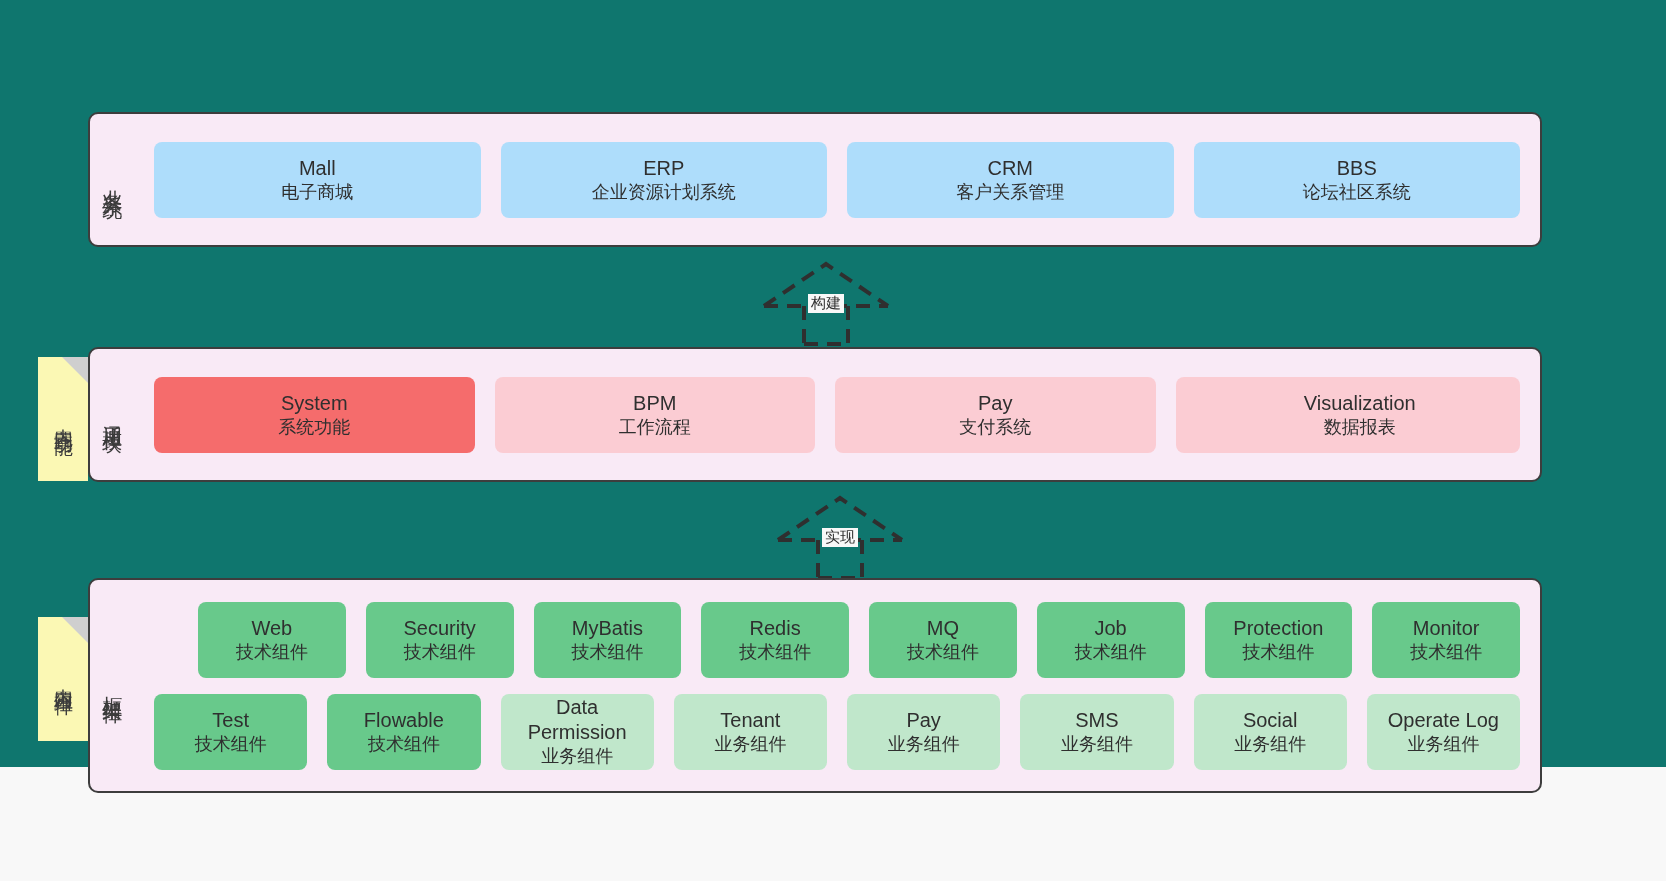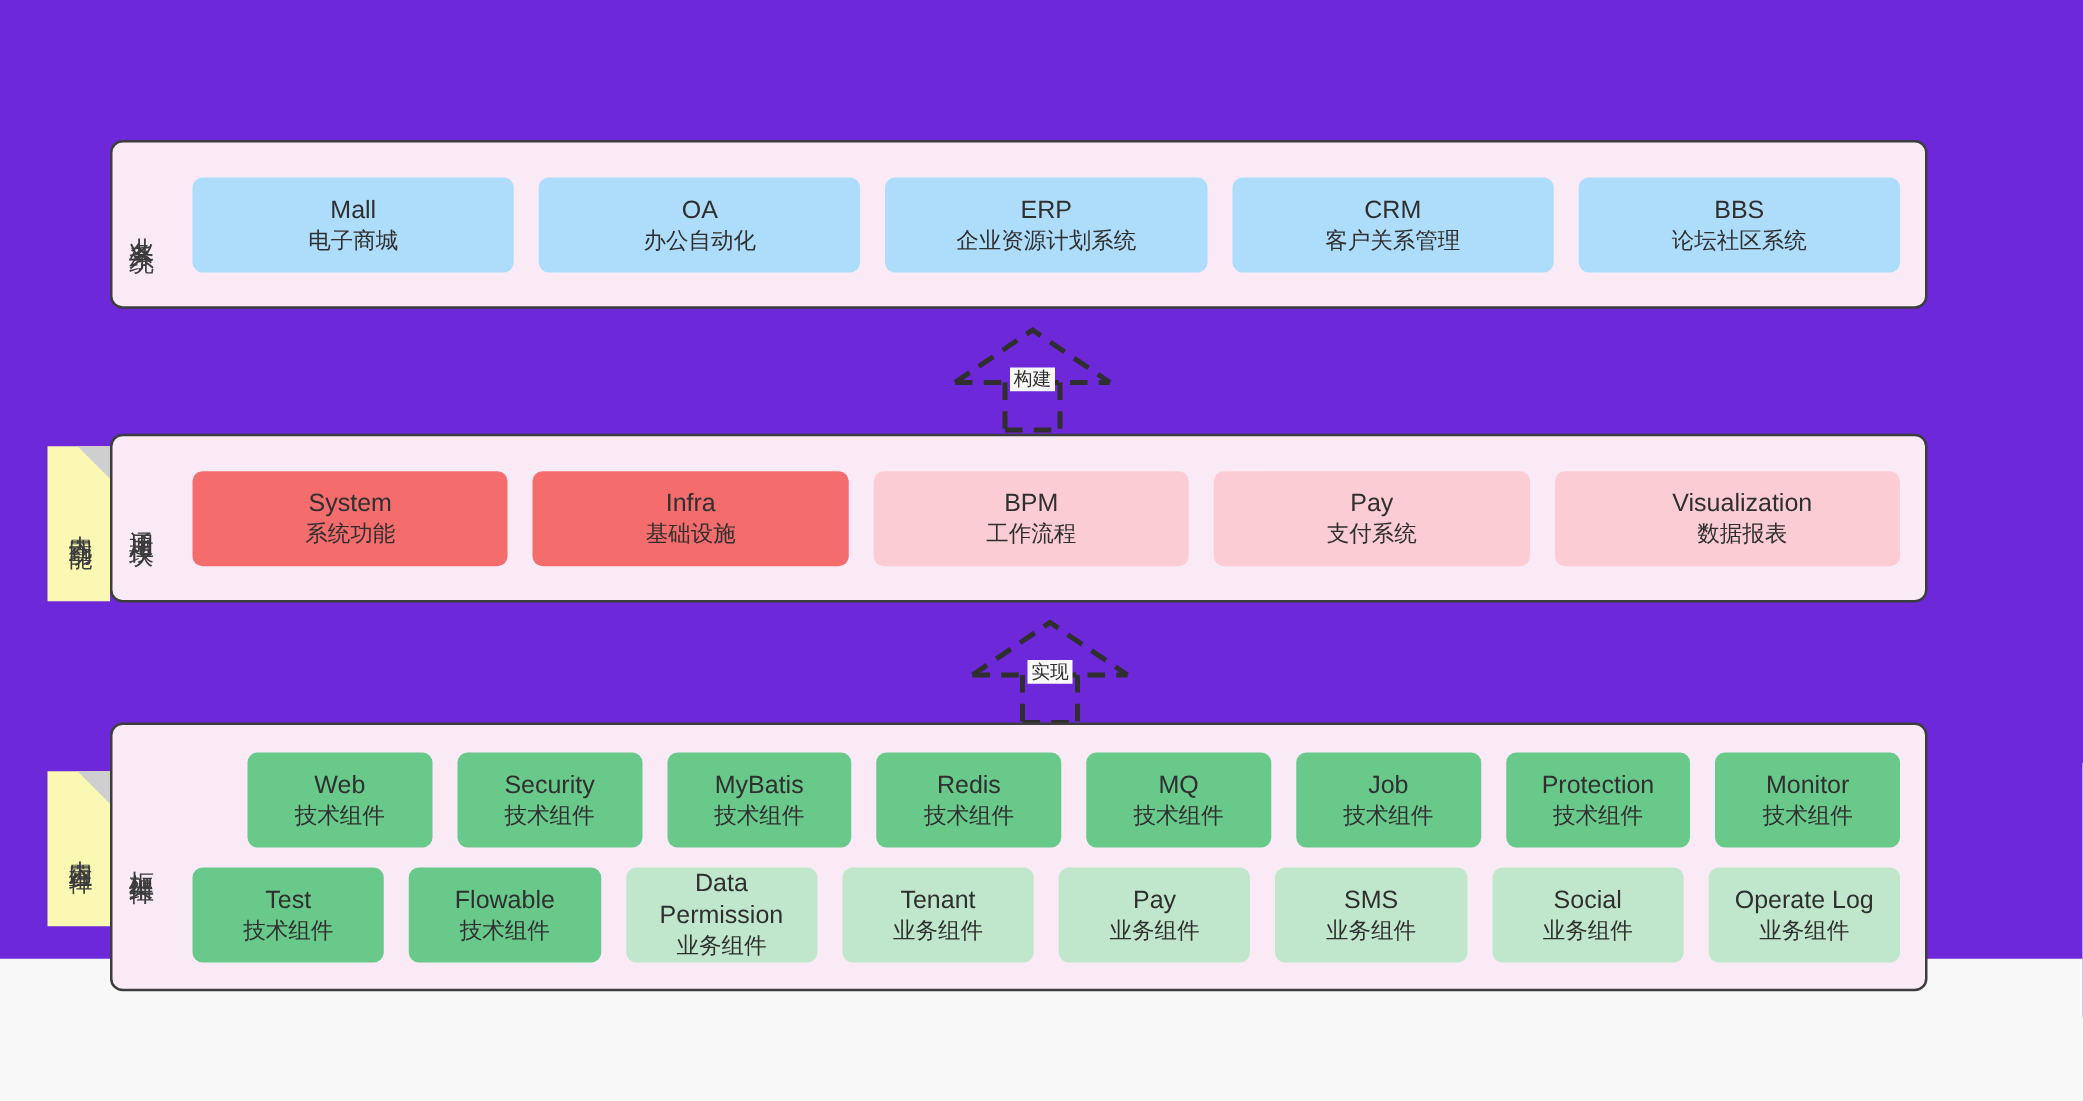--- a/index.html
+++ b/index.html
@@ -2,21 +2,21 @@
 <html><head>
 <meta charset="utf-8">
 <style>
   * { box-sizing: border-box; margin: 0; padding: 0; }
   html, body {
     width: 1666px; height: 881px;
     background: #f8f8f8;
     font-family: "Liberation Sans", "DejaVu Sans", sans-serif;
     overflow: hidden;
   }
-  #stage { position: relative; width: 1666px; height: 767px; background: #6d28d9; }
+  #stage { position: relative; width: 1666px; height: 767px; background: #0f766e; }
 
   
   .layer {
     position: absolute;
     background: #f9eaf6;
     border: 2px solid #3d3d3d;
     border-radius: 10px;
     display: flex;
     align-items: stretch;
   }
@@ -111,24 +111,20 @@
 
   <div class="layer" id="layer-business" style="left:88px; top:112px; width:1454px; height:135px;">
     <div class="layer-title">业务系统</div>
     <div class="layer-body">
       <div class="row">
         <div class="cell c-blue" style="height:76px;">
           <span class="n">Mall</span>
           <span class="sn">电子商城</span>
         </div>
         <div class="cell c-blue" style="height:76px;">
-          <span class="n">OA</span>
-          <span class="sn">办公自动化</span>
-        </div>
-        <div class="cell c-blue" style="height:76px;">
           <span class="n">ERP</span>
           <span class="sn">企业资源计划系统</span>
         </div>
         <div class="cell c-blue" style="height:76px;">
           <span class="n">CRM</span>
           <span class="sn">客户关系管理</span>
         </div>
         <div class="cell c-blue" style="height:76px;">
           <span class="n">BBS</span>
           <span class="sn">论坛社区系统</span>
@@ -155,24 +151,20 @@
     <span>内置功能</span>
   </div>
 
   <div class="layer" id="layer-common" style="left:88px; top:347px; width:1454px; height:135px;">
     <div class="layer-title">通用模块</div>
     <div class="layer-body">
       <div class="row">
         <div class="cell c-red" style="height:76px;">
           <span class="n">System</span>
           <span class="sn">系统功能</span>
-        </div>
-        <div class="cell c-red" style="height:76px;">
-          <span class="n">Infra</span>
-          <span class="sn">基础设施</span>
         </div>
         <div class="cell c-pink" style="height:76px;">
           <span class="n">BPM</span>
           <span class="sn">工作流程</span>
         </div>
         <div class="cell c-pink" style="height:76px;">
           <span class="n">Pay</span>
           <span class="sn">支付系统</span>
         </div>
         <div class="cell c-pink" style="height:76px;padding-left:28px;">

